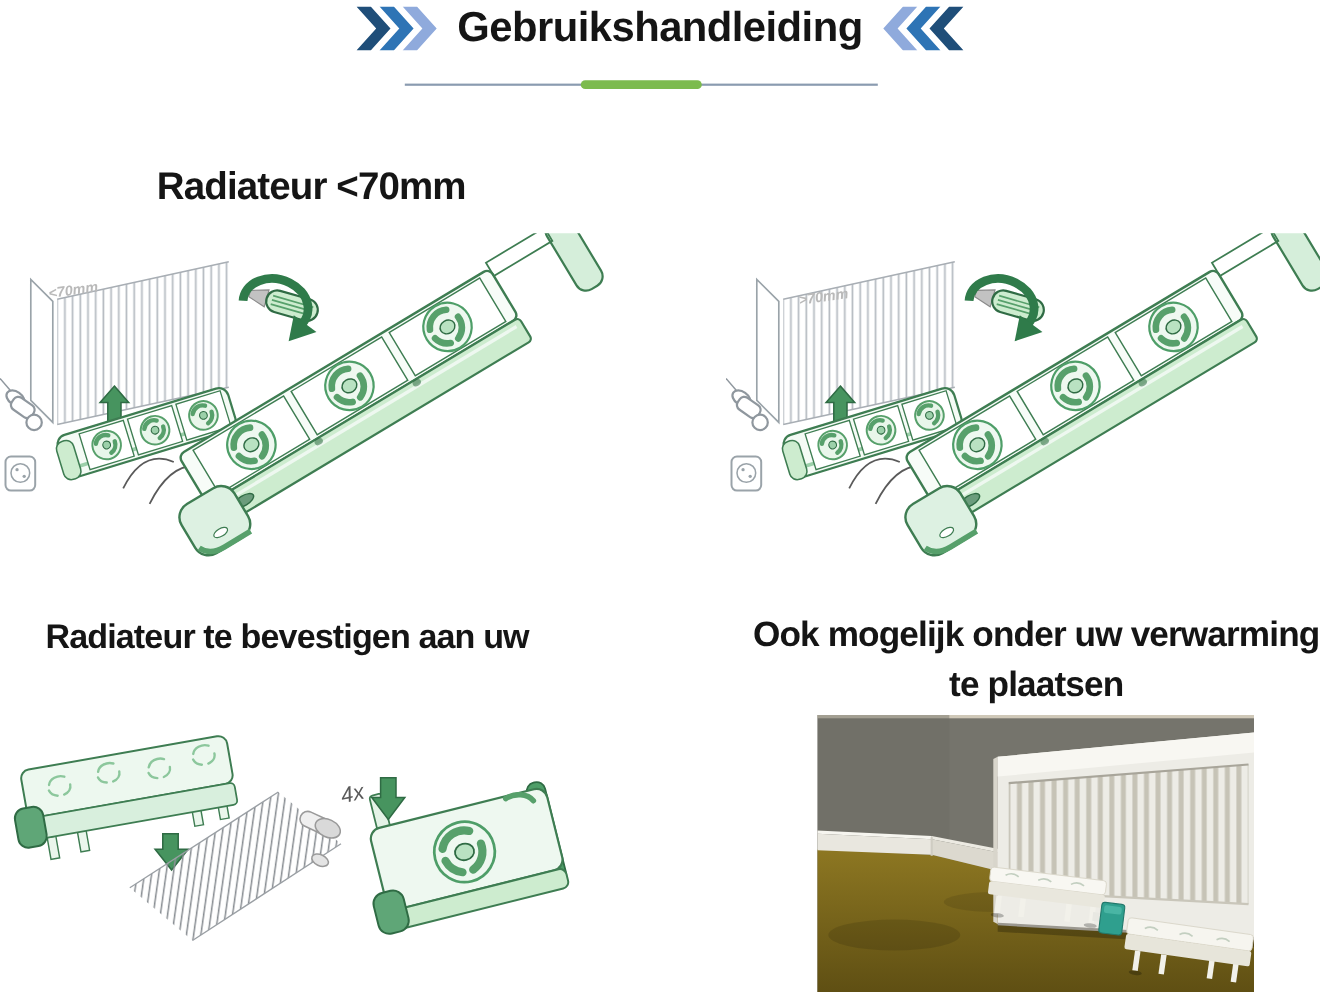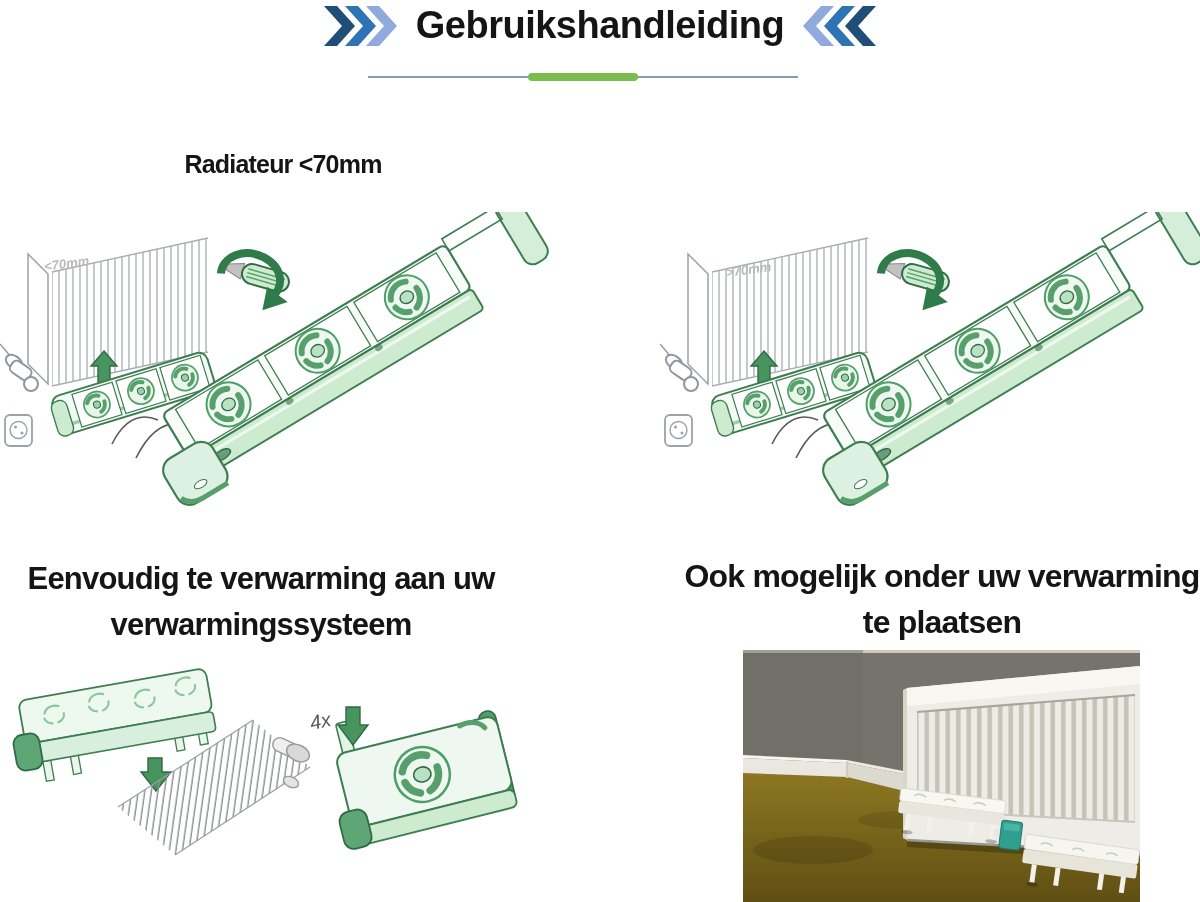--- a/index.html
+++ b/index.html
@@ -11,21 +11,21 @@
   .title{font-size:38px;font-weight:bold;color:#151515;letter-spacing:-0.5px;}
   .chev{display:block;}
 
   
   .divider{position:absolute;left:368px;top:72px;width:430px;height:10px;}
   .divider .line{position:absolute;left:0;top:4px;width:430px;height:2px;background:#8A9BB0;}
   .divider .accent{position:absolute;left:160px;top:1px;width:110px;height:8px;border-radius:4px;background:#7CBB4E;}
 
   
   .qhead{position:absolute;font-weight:bold;color:#151515;text-align:center;letter-spacing:-0.8px;}
-  .qhead.single{font-size:25px;}
+  .qhead.single{font-size:35px;}
   .qhead.double{font-size:31px;line-height:46px;}
   #h-tl{left:33px;top:150px;width:500px;}
   #h-tr{left:672px;top:150px;width:500px;}
   #h-bl{left:11px;top:556px;width:500px;}
   #h-br{left:672px;top:553px;width:540px;font-size:32px;}
 
   .illus{position:absolute;}
   #illus-tl{left:0;top:212px;}
   #illus-tr{left:660px;top:212px;}
   #illus-bl{left:10px;top:655px;}
@@ -165,22 +165,21 @@
     </svg>
   </div>
 
   <div class="divider">
     <div class="line"></div>
     <div class="accent"></div>
   </div>
 
   <div id="h-tl" class="qhead single">Radiateur &lt;70mm</div>
   <div id="h-bl" class="qhead double">
-    <div>Eenvoudig te verwarming aan uw</div>
-    <div>verwarmingssysteem</div>
+    <div>Radiateur te bevestigen aan uw</div>
   </div>
   <div id="h-br" class="qhead double">
     <div>Ook mogelijk onder uw verwarming</div>
     <div>te plaatsen</div>
   </div>
 
   <svg id="illus-tl" class="illus" width="560" height="300" viewBox="0 0 560 300">
     <use href="#install-diagram" width="560" height="300"></use>
   </svg>
   <span id="label-tl" class="sketch-label">&lt;70mm</span>

